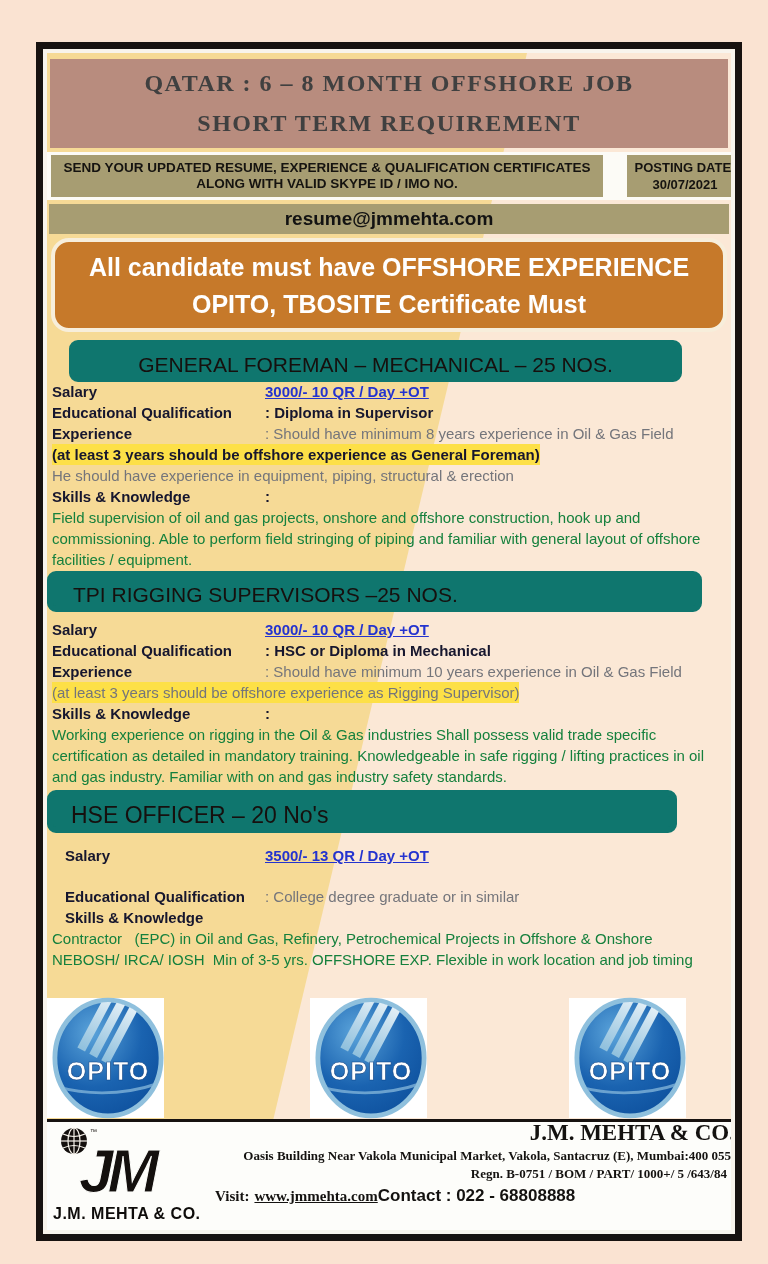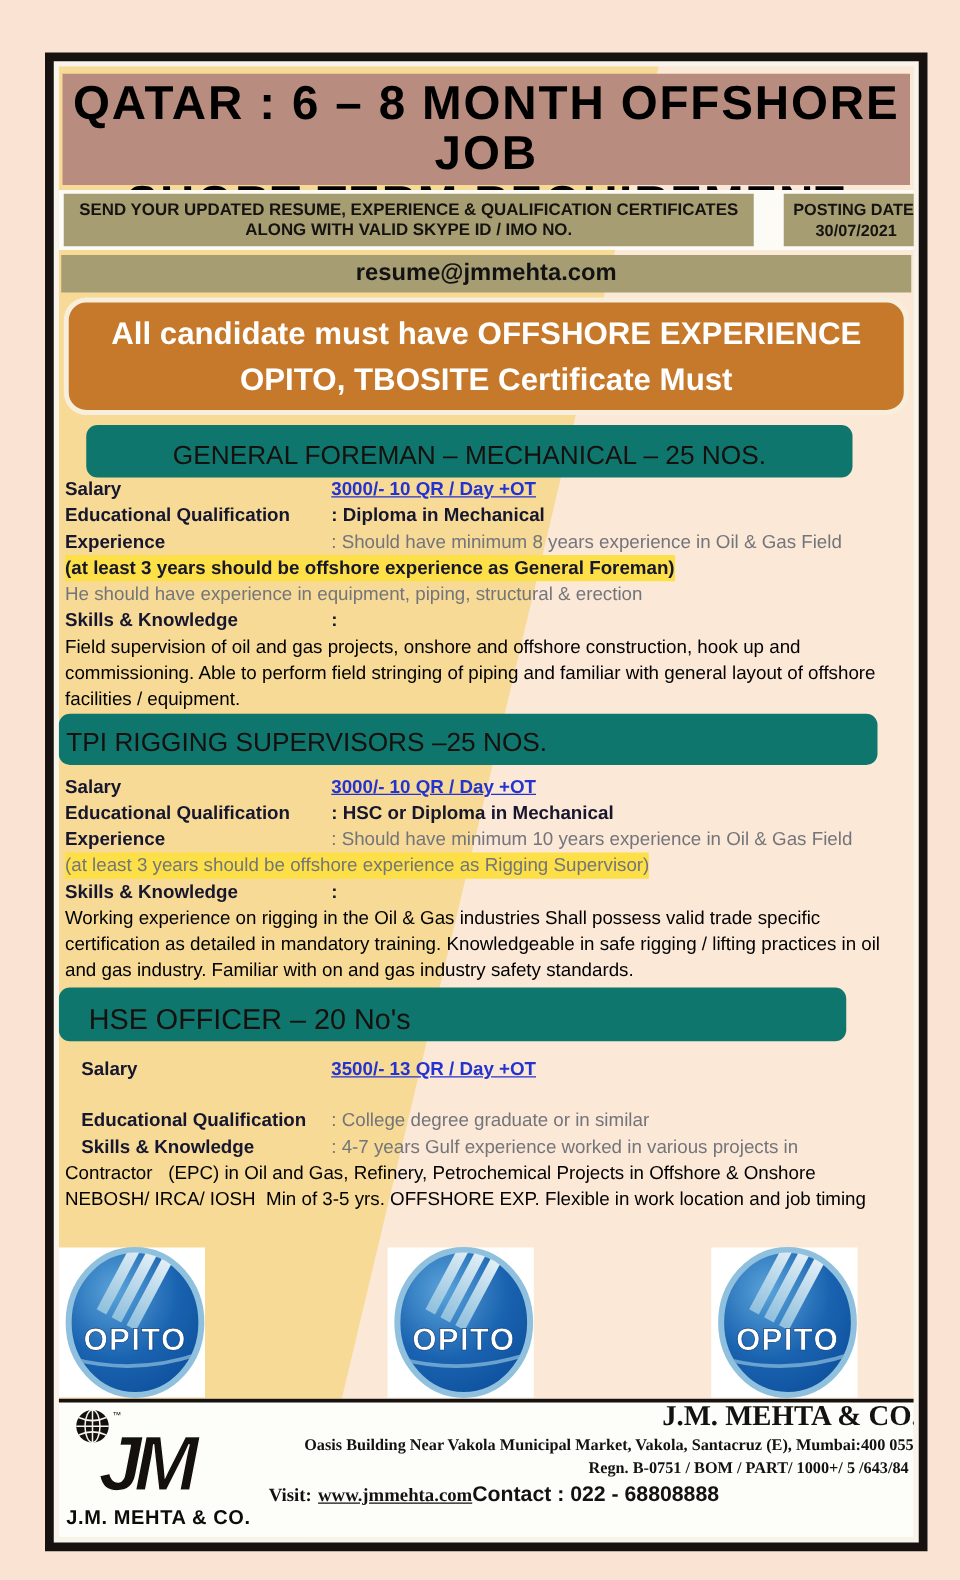--- a/index.html
+++ b/index.html
@@ -11,57 +11,57 @@
   .doc-inner { position:relative; width:684px; height:1177px; background:#fbe8d6; overflow:hidden; }
 
   .yellow-swath { position:absolute; left:0; top:0; width:684px; height:1177px;
                   background:#f6da96; clip-path:polygon(0 0, 480px 0, 200px 100%, 0 100%); }
 
   .layer { position:absolute; }
 
   
   .title-band { left:3px; top:6px; width:678px; height:89px; background:#b88c7e;
                 text-align:center; padding-top:4px; }
-  .title-band div { font-family:Liberation Sans, sans-serif; font-weight:bold; font-size:38px;
-                    line-height:40px; color:#000000; letter-spacing:1.5px; }
+  .title-band div { font-family:Liberation Serif, serif; font-weight:bold; font-size:24px;
+                    line-height:40px; color:#404040; letter-spacing:1.5px; }
 
   .instr-strip { left:0; top:99px; width:684px; height:48px; background:#fcfbf6; }
   .instr-box { position:absolute; left:4px; top:3px; width:552px; height:42px; background:#a79d72;
                color:#151310; font-weight:bold; font-size:13.5px; line-height:16px; text-align:center;
                display:flex; align-items:center; justify-content:center; padding:0 10px; }
   .date-box { position:absolute; left:580px; top:3px; width:116px; height:42px; background:#a79d72;
               color:#151310; font-weight:bold; font-size:13px; line-height:17px; text-align:center;
               display:flex; flex-direction:column; justify-content:center; }
 
   .email-bar { left:2px; top:151px; width:680px; height:30px; background:#a79d72;
                text-align:center; font-weight:bold; font-size:19px; line-height:30px; color:#121212; }
 
   .banner { left:4px; top:185px; width:676px; height:94px; background:#c6792a;
             border:4px solid #f7eedb; border-radius:18px; color:#ffffff; text-align:center;
             font-weight:bold; font-size:25px; line-height:37px; padding-top:7px; }
 
   .sec-bar { background:#0f766e; border:6px solid #0f766e; border-radius:9px;
              font-weight:normal; color:#16100e; }
   .sec-bar.s1 { left:22px; top:287px; width:613px; height:42px; text-align:center; font-size:21px; line-height:37px; }
-  .sec-bar.s2 { left:0px;  top:518px; width:655px; height:41px; font-size:21px; line-height:36px; }
+  .sec-bar.s2 { left:0px;  top:518px; width:655px; height:41px; font-size:21px; line-height:36px; padding-left:20px; }
   .sec-bar.s3 { left:0px;  top:737px; width:630px; height:43px; font-size:23px; line-height:38px; padding-left:18px; }
 
   .body-block { width:676px; font-size:15px; line-height:21px; }
   .bb1 { left:5px; top:328px; }
   .bb2 { left:5px; top:566px; }
   .bb3 { left:5px; top:792px; }
   .row { display:flex; }
   .lbl { width:213px; flex:none; font-weight:bold; color:#16162e; }
   .lbl.ind { padding-left:13px; width:213px; }
   .val.bold { font-weight:bold; color:#16162e; }
   .val.gray, .gray { color:#74757b; }
   .salary-link { color:#2433cf; font-weight:bold; text-decoration:underline; }
   .hl { background:#fde047; display:inline; }
   .hl.bold { font-weight:bold; color:#16162e; }
-  .para { color:#000000; width:674px; }
+  .para { color:#15803d; width:674px; }
   .gap20 { height:20px; }
   .prewrap { white-space:pre-wrap; }
 
   
   .logo-card { position:absolute; top:945px; width:117px; height:120px; background:#ffffff;
                display:flex; align-items:center; justify-content:flex-end; }
   .lc1 { left:0px; } .lc2 { left:263px; } .lc3 { left:522px; }
 
   
   .footer { left:0; top:1066px; width:684px; height:111px; background:#fdfdfa; border-top:3px solid #171210; }
@@ -123,21 +123,21 @@
     <div class="layer email-bar">resume@jmmehta.com</div>
 
     <div class="layer sec-bar s1">GENERAL FOREMAN – MECHANICAL – 25 NOS.</div>
     <div class="layer body-block bb1">
       <div class="row">
         <span class="lbl">Salary</span>
         <span class="val salary-link">3000/- 10 QR / Day +OT</span>
       </div>
       <div class="row">
         <span class="lbl">Educational Qualification</span>
-        <span class="val bold">: Diploma in Mechanical</span>
+        <span class="val bold">: Diploma in Supervisor</span>
       </div>
       <div class="row">
         <span class="lbl">Experience</span>
         <span class="val gray">: Should have minimum 8 years experience in Oil &amp; Gas Field</span>
       </div>
       <div class="row">
         <span class="hl bold">(at least 3 years should be offshore experience as General Foreman)</span>
       </div>
       <div class="row">
         <span class="gray">He should have experience in equipment, piping, structural &amp; erection</span>
@@ -179,21 +179,20 @@
         <span class="lbl ind">Salary</span>
         <span class="val salary-link">3500/- 13 QR / Day +OT</span>
       </div>
       <div class="gap20"></div>
       <div class="row">
         <span class="lbl ind">Educational Qualification</span>
         <span class="val gray">: College degree graduate or in similar</span>
       </div>
       <div class="row">
         <span class="lbl ind">Skills &amp; Knowledge</span>
-        <span class="val gray">: 4-7 years Gulf experience worked in various projects in</span>
       </div>
       <div class="para prewrap">Contractor   (EPC) in Oil and Gas, Refinery, Petrochemical Projects in Offshore &amp; Onshore</div>
       <div class="para prewrap">NEBOSH/ IRCA/ IOSH  Min of 3-5 yrs. OFFSHORE EXP. Flexible in work location and job timing</div>
     </div>
 
     <div class="logo-card lc1">
       <svg width="112" height="122" viewBox="0 0 116 126">
         <ellipse cx="58" cy="63" rx="55" ry="60" fill="url(#opitoGrad)" stroke="#8fc0dd" stroke-width="5"></ellipse>
         <g clip-path="url(#opitoClip)">
           <g transform="rotate(28 58 35)">

